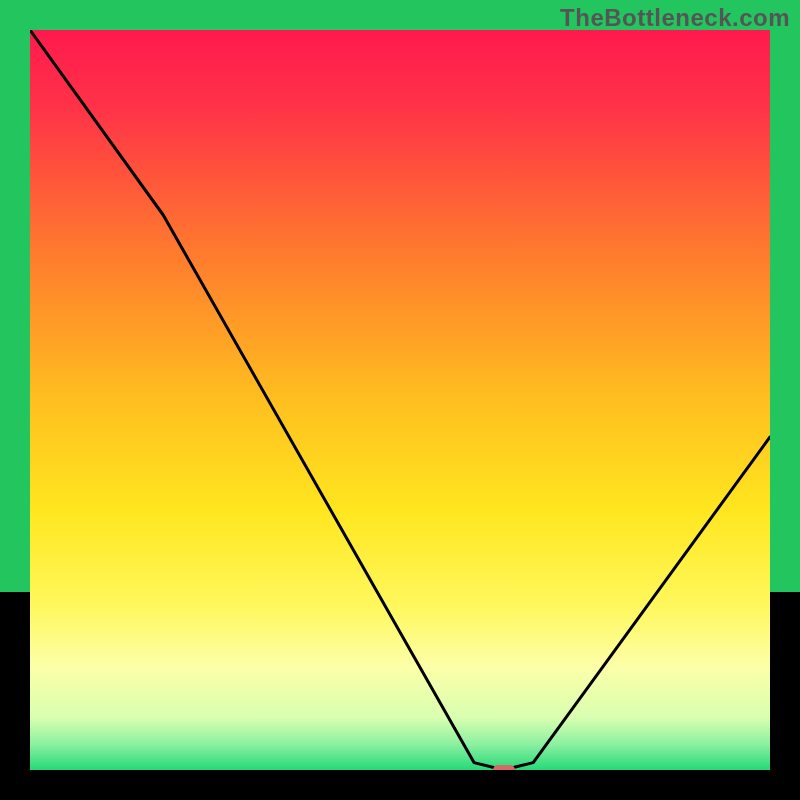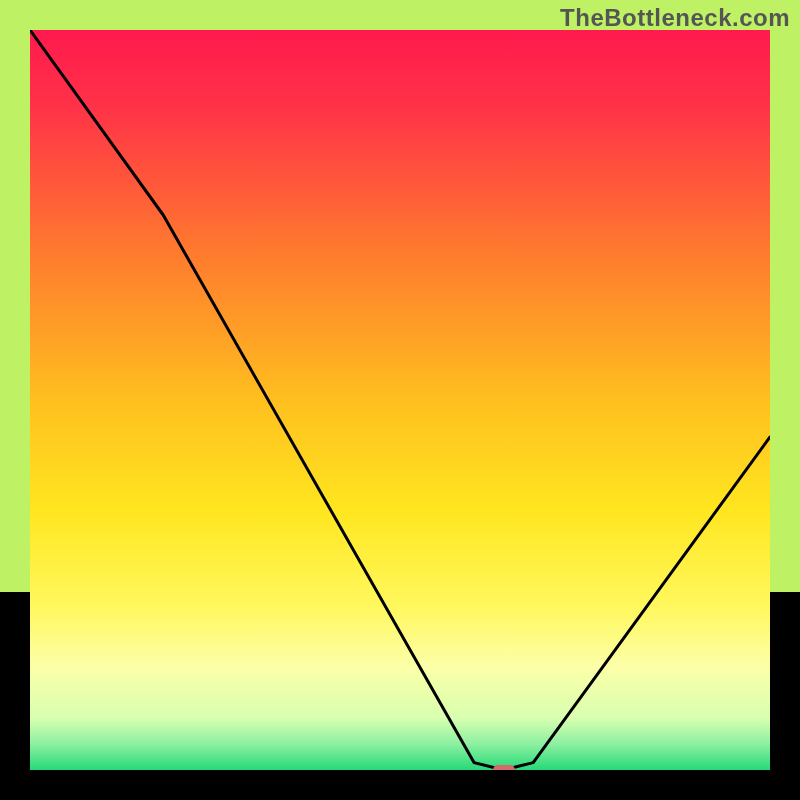--- a/index.html
+++ b/index.html
@@ -8,21 +8,21 @@
     width: 800px;
     height: 800px;
     background: #000;
     overflow: hidden;
     font-family: Arial, Helvetica, sans-serif;
   }
   .frame {
     position: relative;
     width: 800px;
     height: 592px;
-    background: #bef264;
+    background: #22c55e;
   }
   .watermark {
     position: absolute;
     top: 4px;
     right: 10px;
     color: #555;
     font-size: 24px;
     font-weight: bold;
     letter-spacing: 0.5px;
     z-index: 10;

